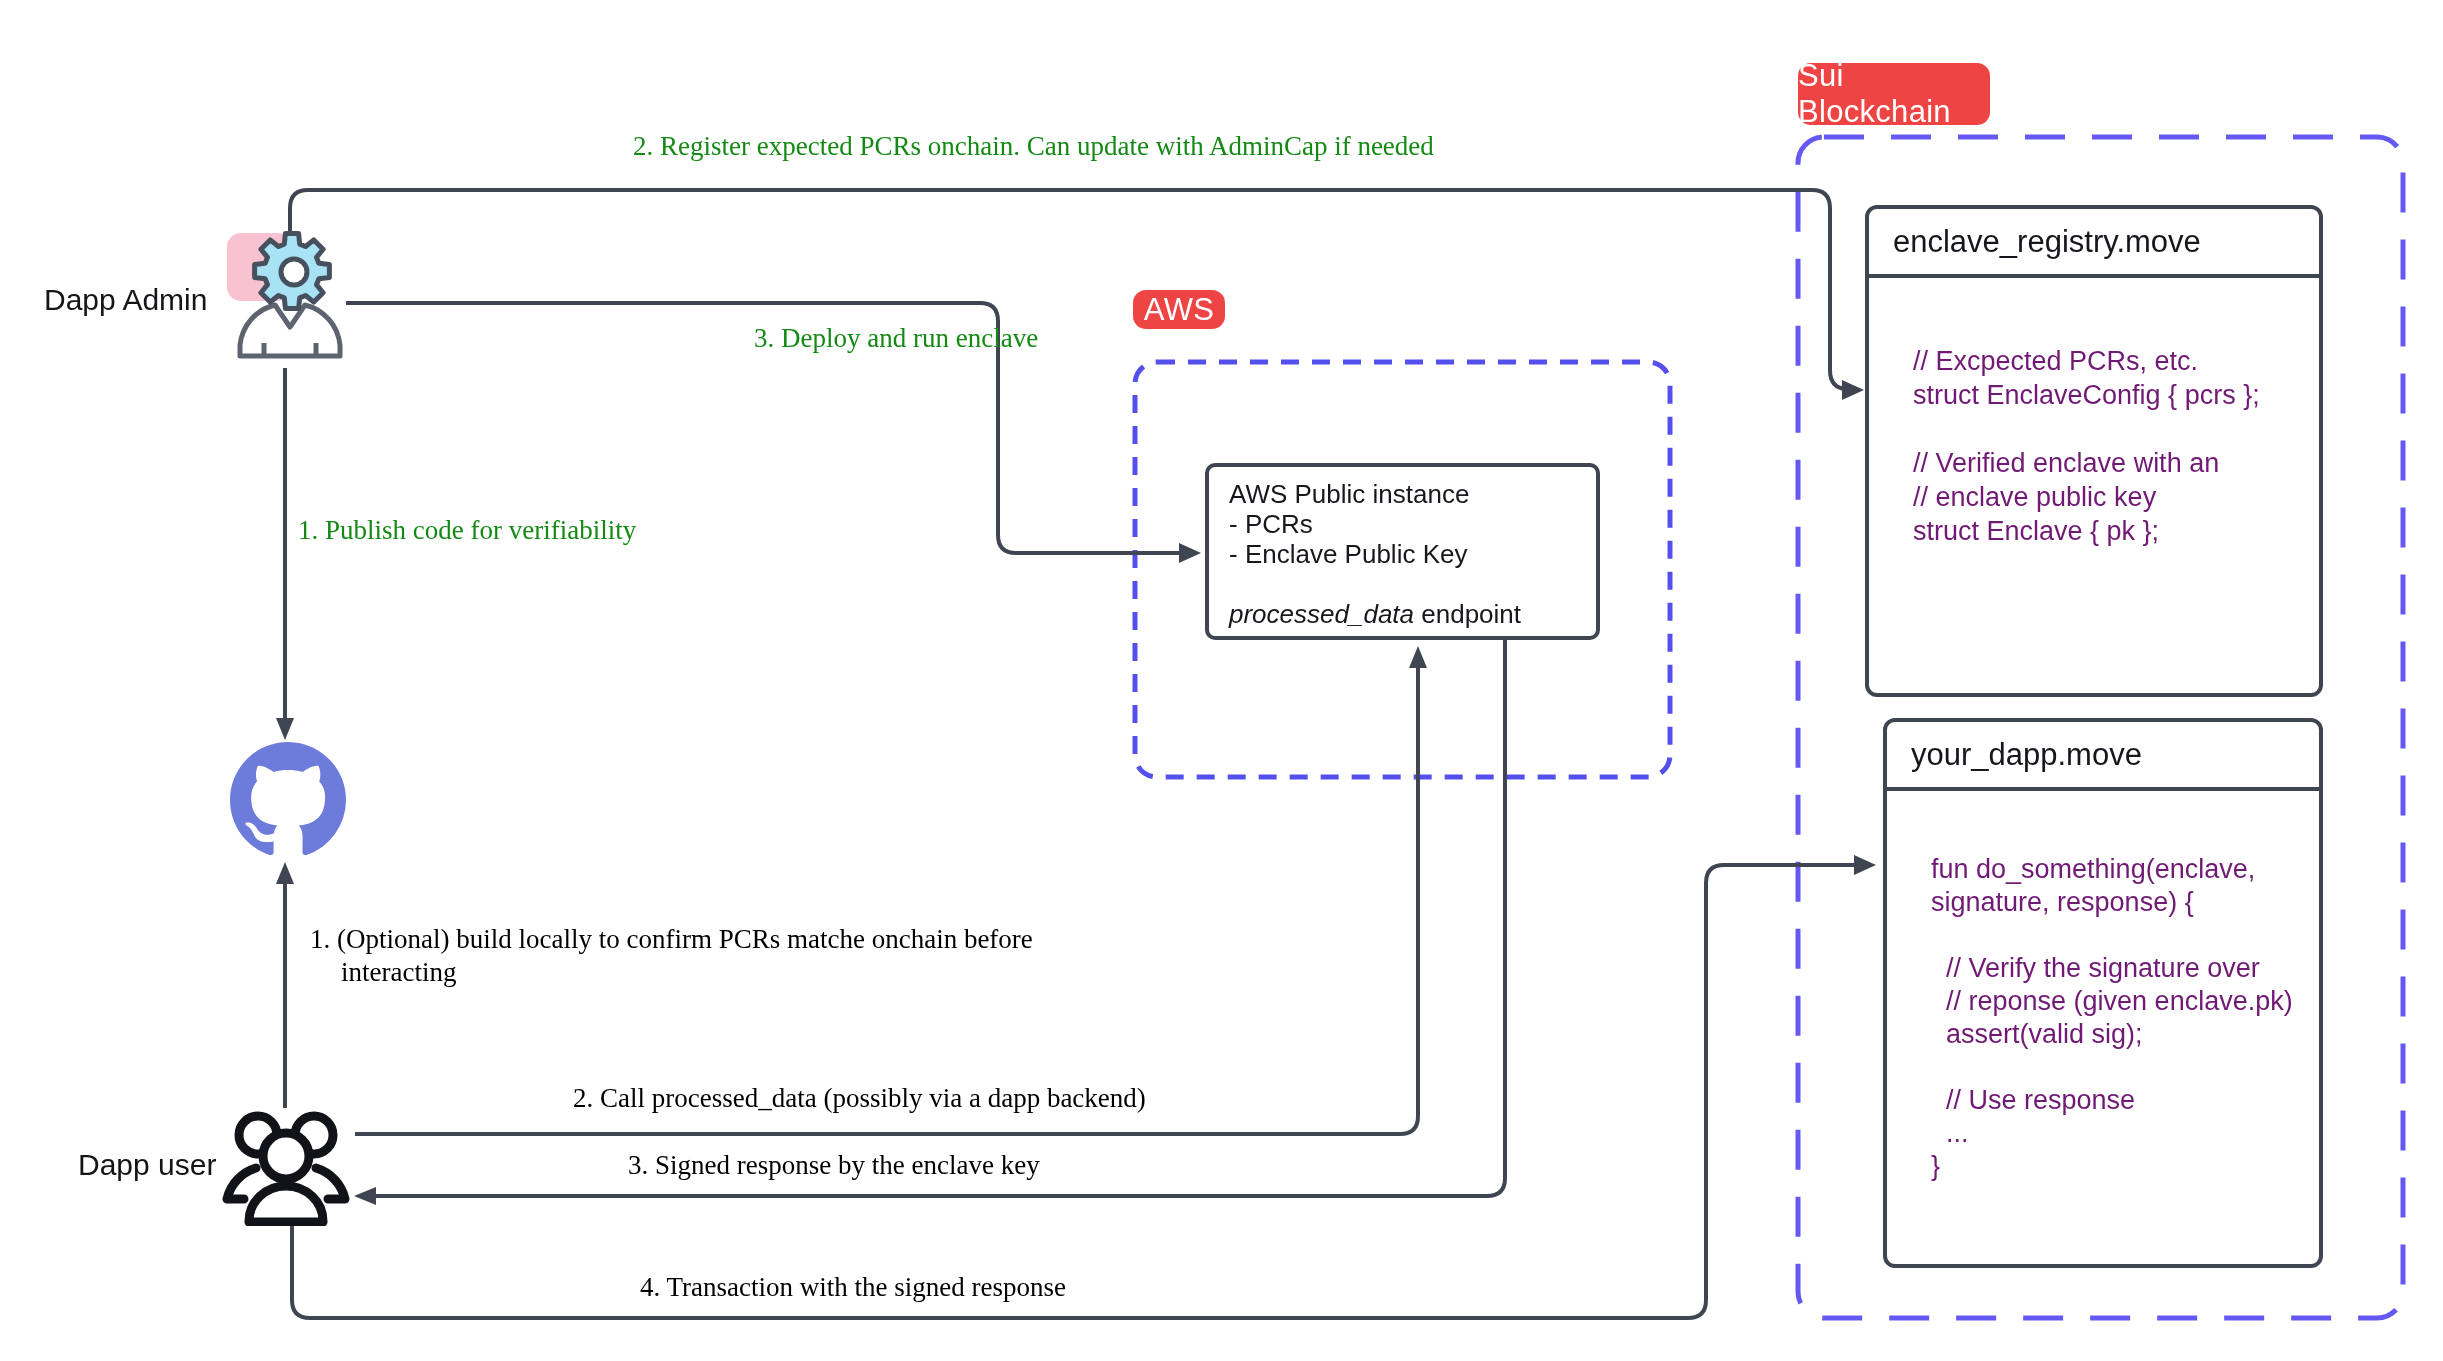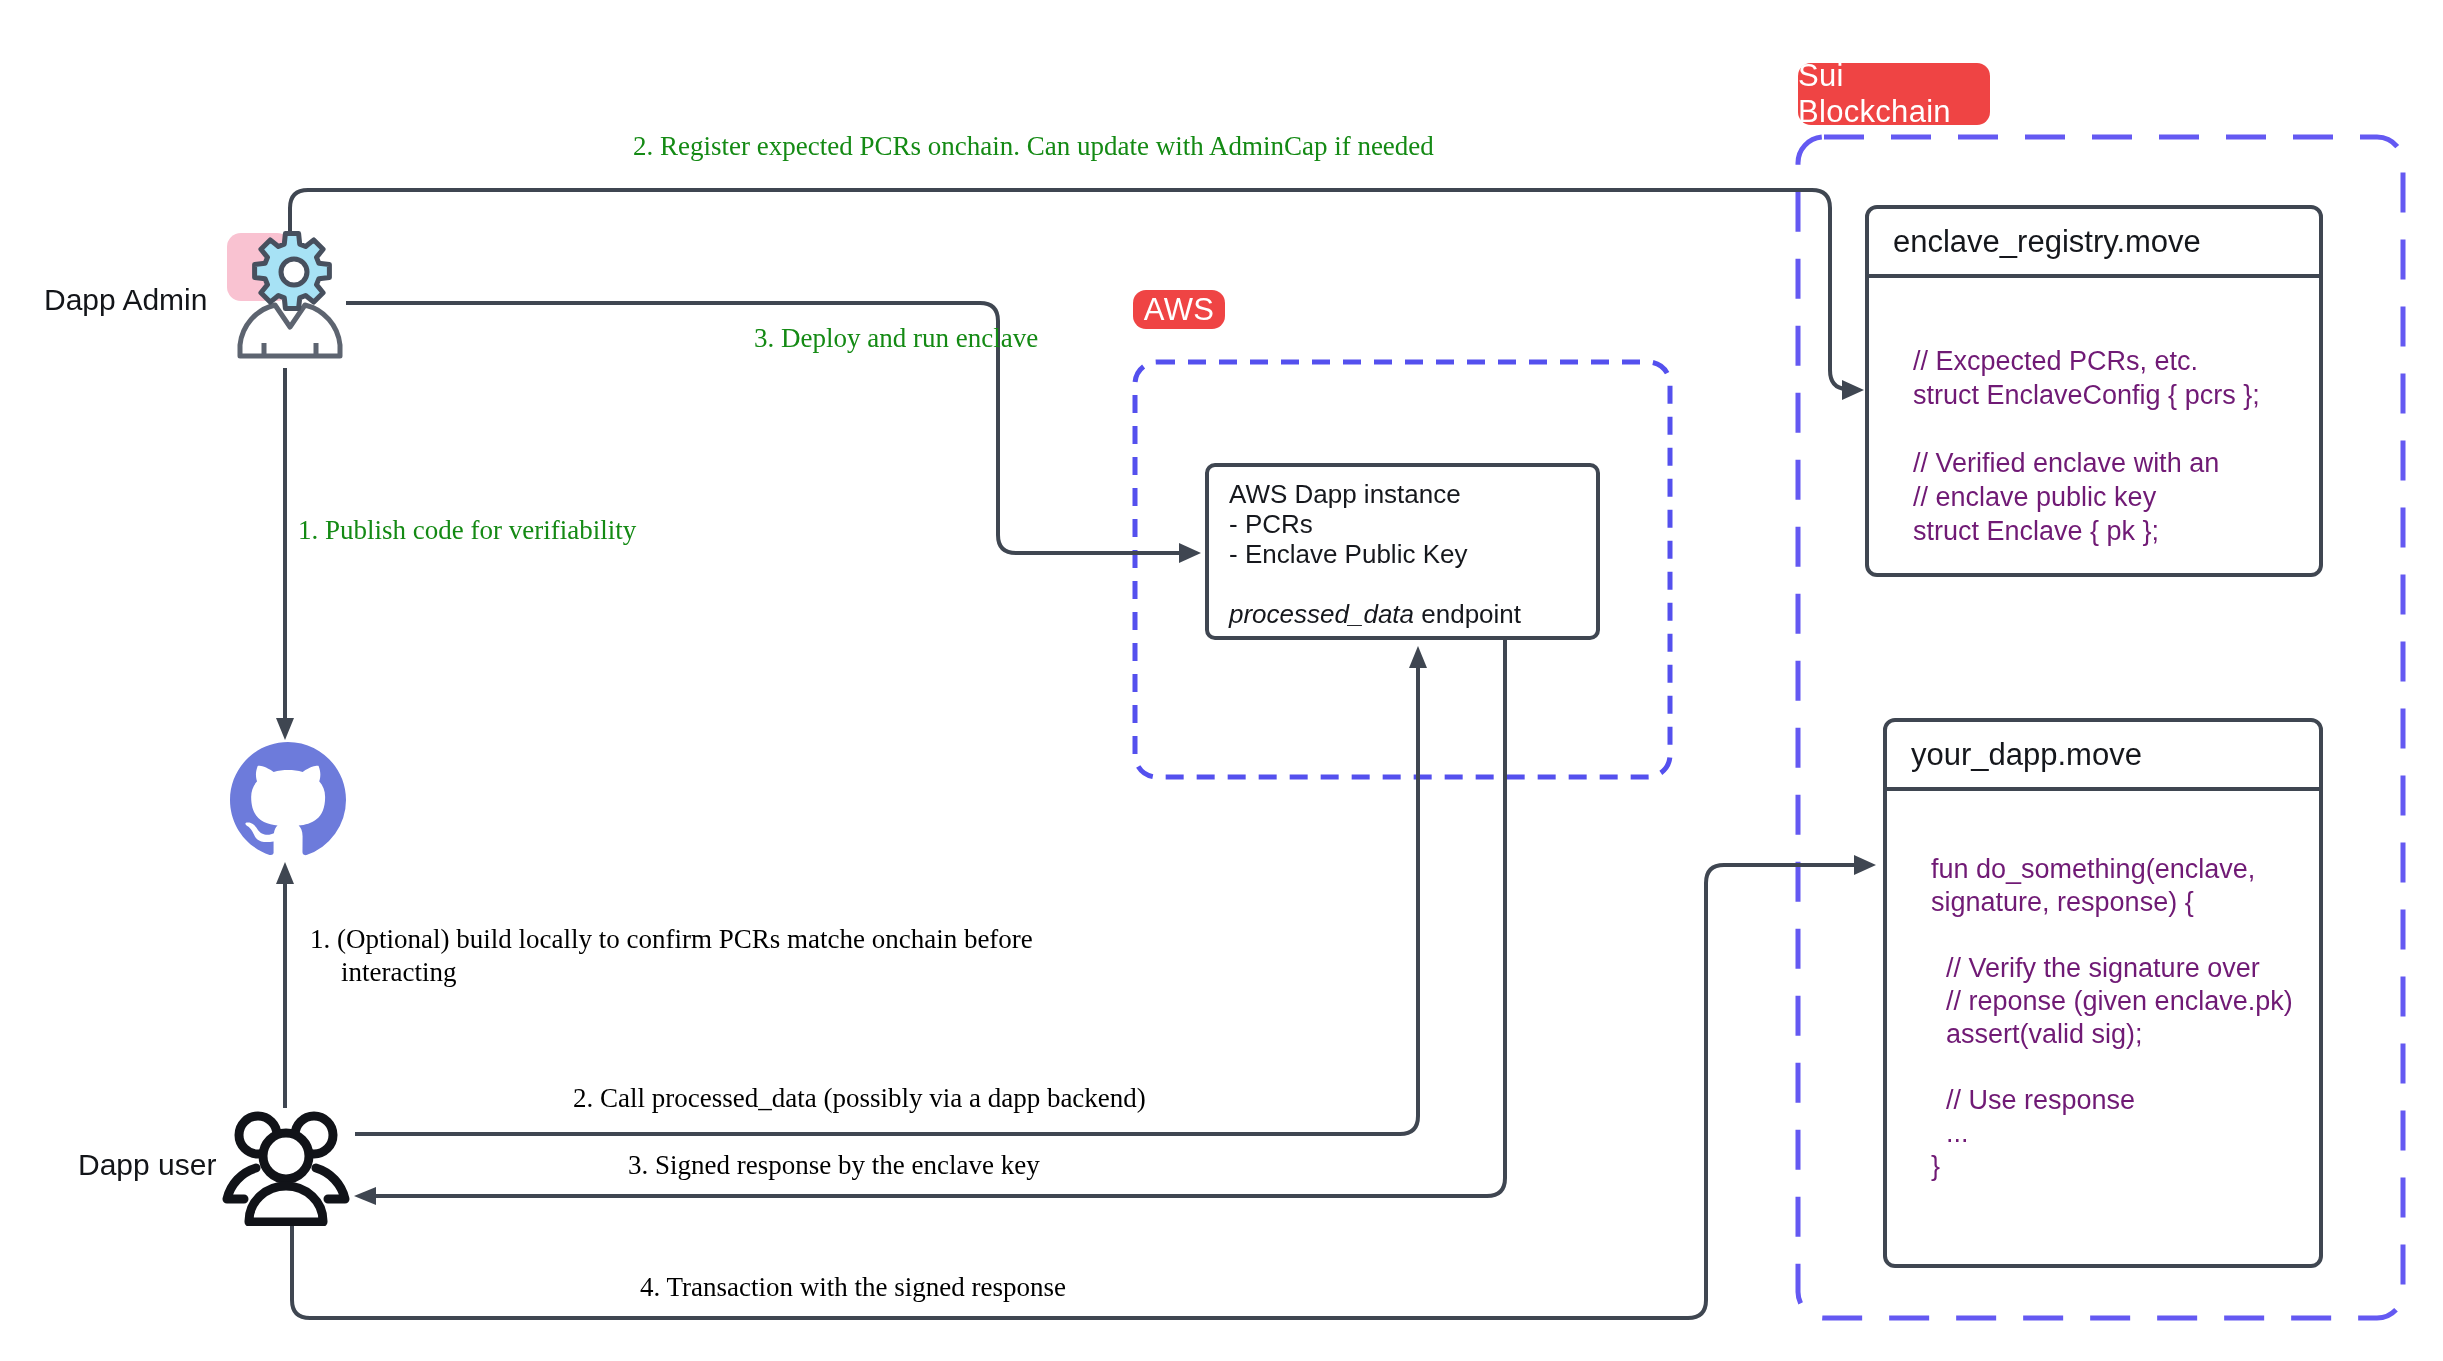--- a/index.html
+++ b/index.html
@@ -67,21 +67,21 @@
     </g>
   </svg>
 
   <div class="badge" style="left:1798px;top:63px;width:192px;height:62px;">
     <span>Sui Blockchain</span>
   </div>
   <div class="badge" style="left:1133px;top:290px;width:92px;height:39px;">
     <span>AWS</span>
   </div>
 
-  <div class="node-box" style="left:1865px;top:205px;width:458px;height:372px;">
+  <div class="node-box" style="left:1865px;top:205px;width:458px;height:492px;">
     <div class="box-title">enclave_registry.move</div>
     <div class="code-body" id="registry-body">// Excpected PCRs, etc.
 struct EnclaveConfig { pcrs };
 
 // Verified enclave with an
 // enclave public key
 struct Enclave { pk };</div>
   </div>
 
   <div class="node-box" style="left:1883px;top:718px;width:440px;height:550px;">
@@ -92,21 +92,21 @@
   // Verify the signature over
   // reponse (given enclave.pk)
   assert(valid sig);
 
   // Use response
   ...
 }</div>
   </div>
 
   <div class="node-box" id="nitro-box" style="left:1205px;top:463px;width:395px;height:177px;border-radius:10px;">
-    <div class="nitro-line">AWS Dapp instance</div>
+    <div class="nitro-line">AWS Public instance</div>
     <div class="nitro-line">- PCRs</div>
     <div class="nitro-line">- Enclave Public Key</div>
     <div class="nitro-line" id="nitro-endpoint"><span class="ital">processed_data</span><span> endpoint</span></div>
   </div>
 
   <div class="actor-label" style="left:44px;top:283px;">Dapp Admin</div>
   <div class="actor-label" style="left:78px;top:1148px;">Dapp user</div>
 
   <div class="ann green" style="left:633px;top:130px;">2. Register expected PCRs onchain. Can update with AdminCap if needed</div>
   <div class="ann green" style="left:722px;top:322px;margin-left:32px;">3. Deploy and run enclave</div>

